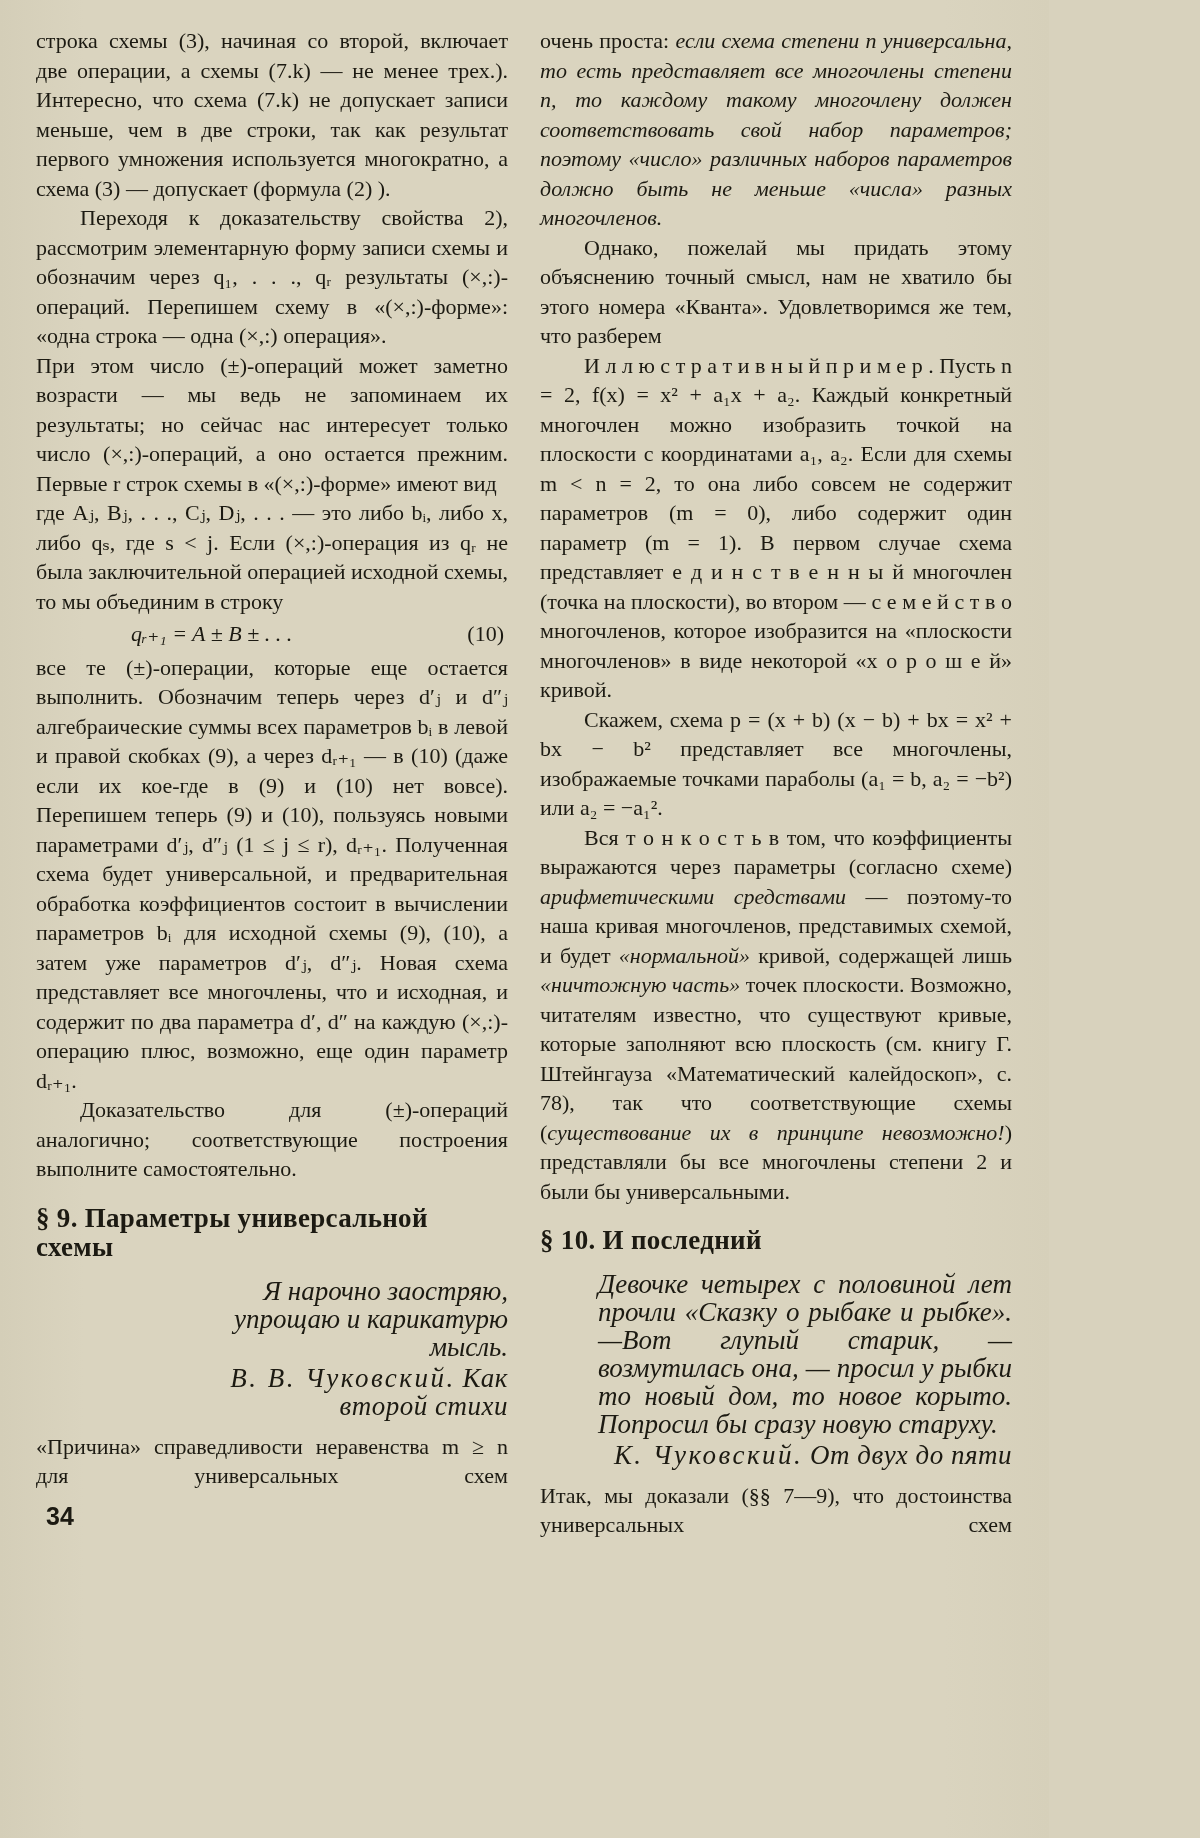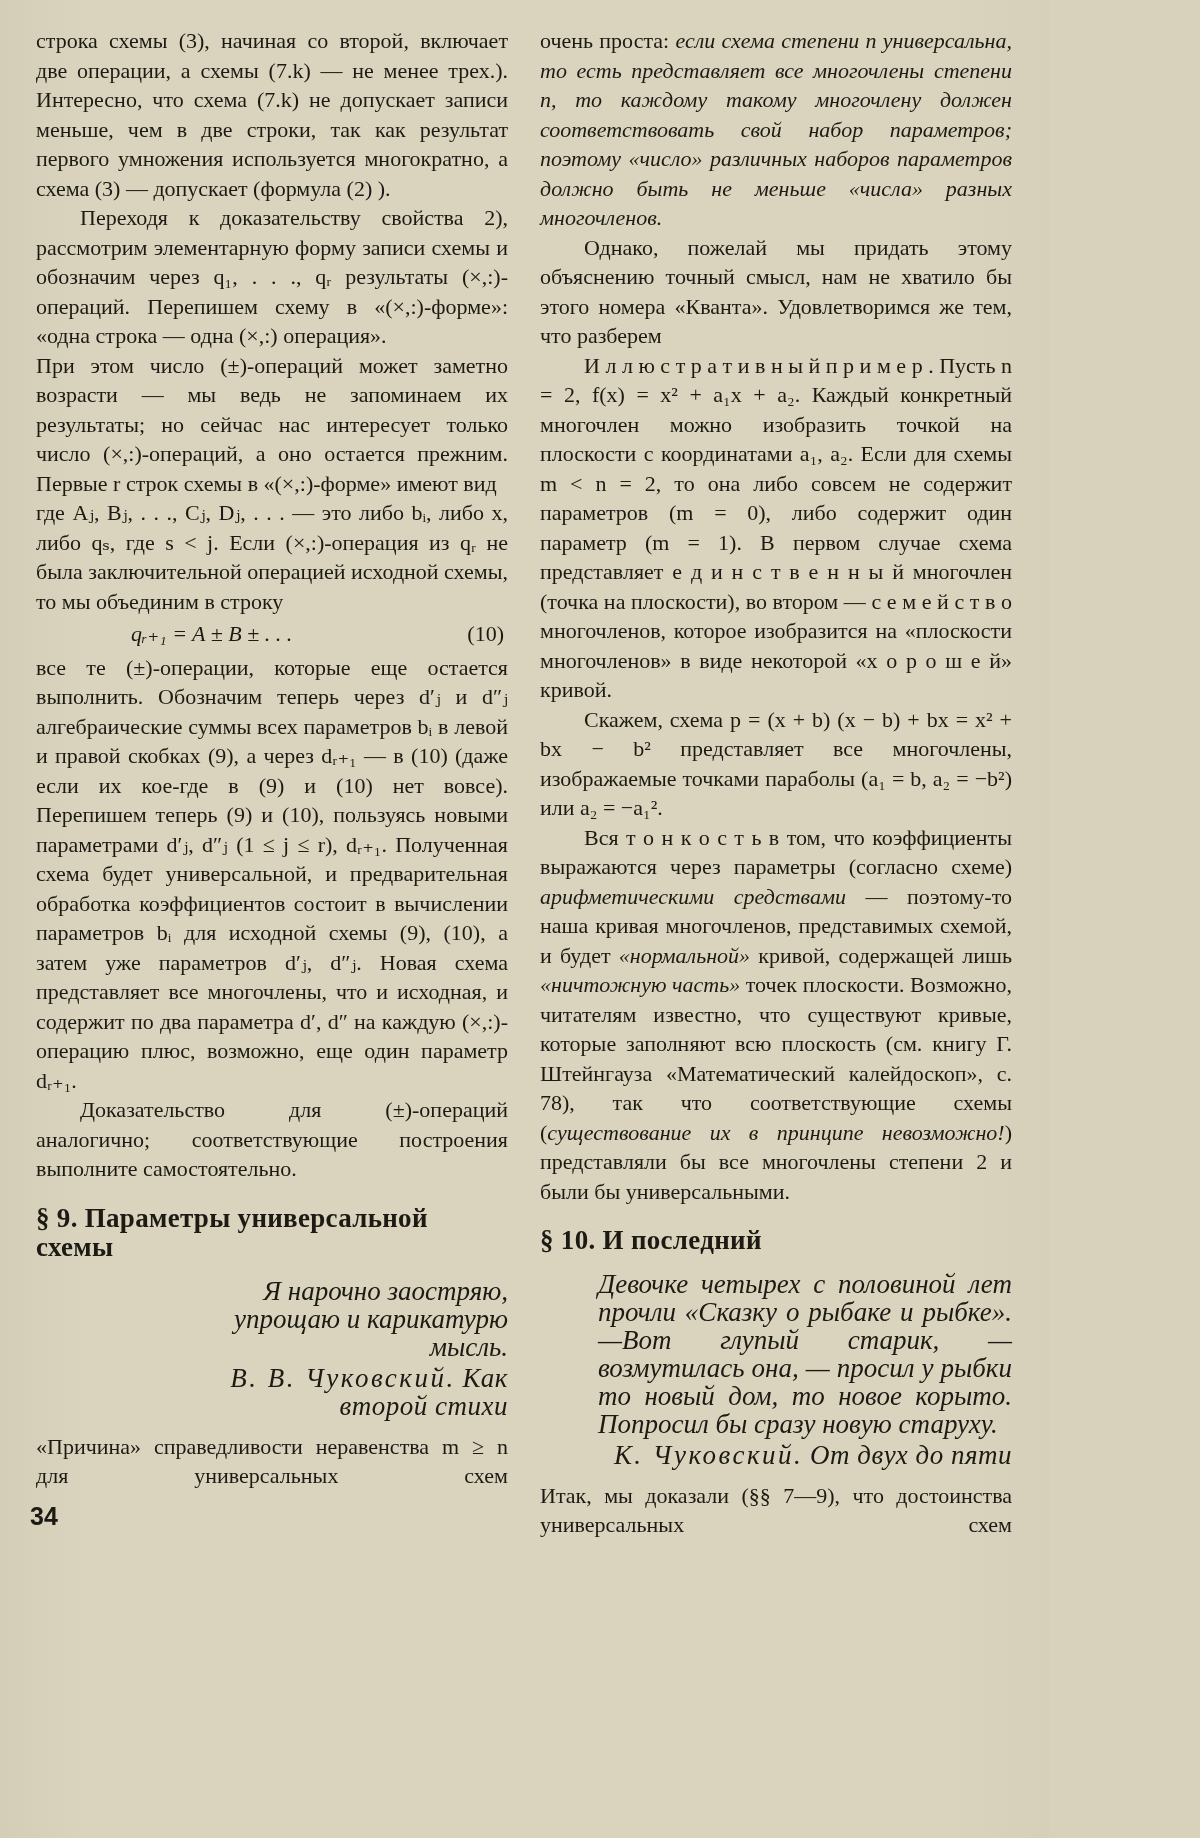--- a/index.html
+++ b/index.html
@@ -59,21 +59,21 @@
     margin: 8px 0 12px 0;
   }
   .epigraph-left { text-align: right; padding-left: 118px; }
   .epigraph-right { text-align: justify; padding-left: 58px; }
   .ep-author { margin-top: 3px; text-align: right; }
   .ep-name { letter-spacing: 2.5px; }
   .ep-work { letter-spacing: 0.5px; }
 
   .page-number {
     position: absolute;
-    left: 30px;
+    left: 46px;
     top: 1502px;
     font-family: "Liberation Sans", "DejaVu Sans", sans-serif;
     font-weight: bold;
     font-size: 25px;
   }
 </style>
 </head>
 <body>
 
 <div class="page">

